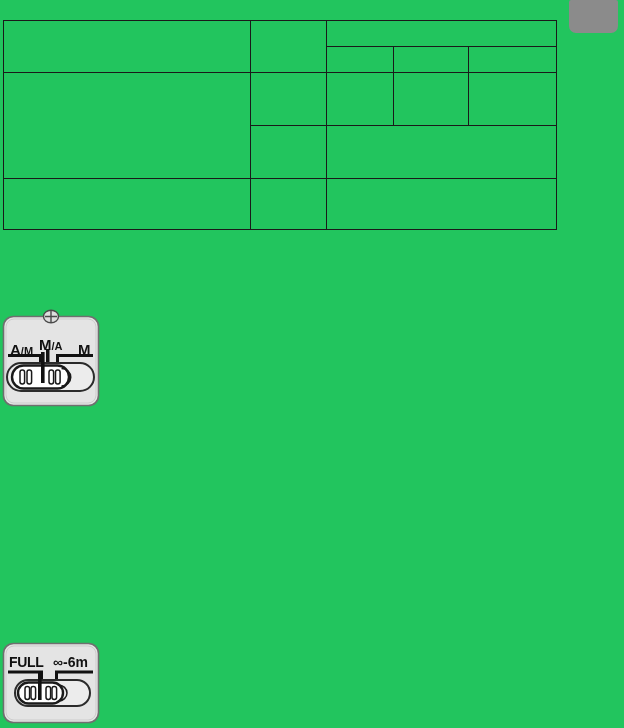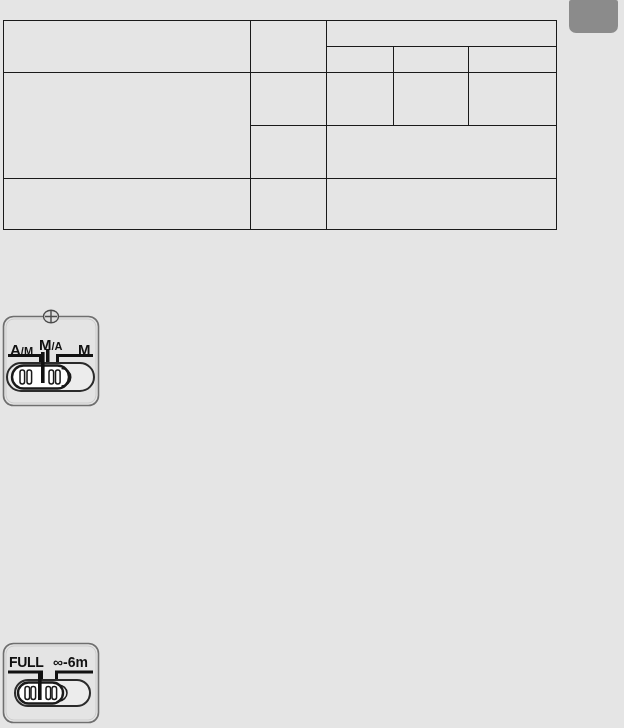--- a/index.html
+++ b/index.html
@@ -1,17 +1,17 @@
 <!DOCTYPE html>
 <html><head>
 <meta charset="utf-8">
 <style>
   html,body { margin:0; padding:0; background:#fff; }
   .page {
-    position:relative; width:624px; height:728px; background:#e5e5e5;
+    position:relative; width:624px; height:728px; background:#22c55e;
     font-family:"Liberation Sans", sans-serif; overflow:hidden;
   }
   
   .tab-marker {
     position:absolute; left:569px; top:0; width:49px; height:33px;
     background:#8b8b8b; border-radius:2px 2px 7px 7px;
   }
   
   .spec-table {
     position:absolute; left:3px; top:20px;

